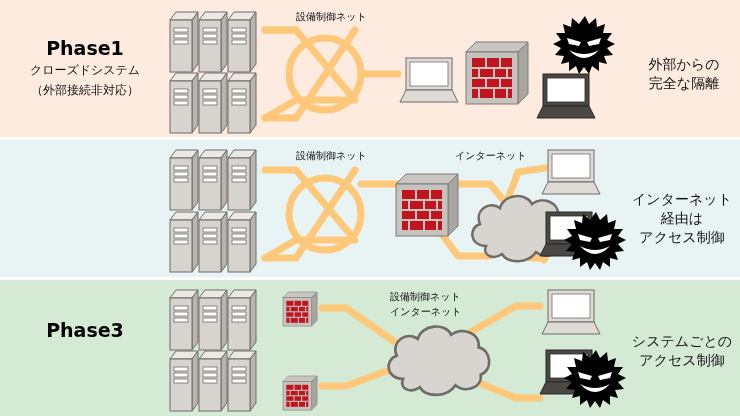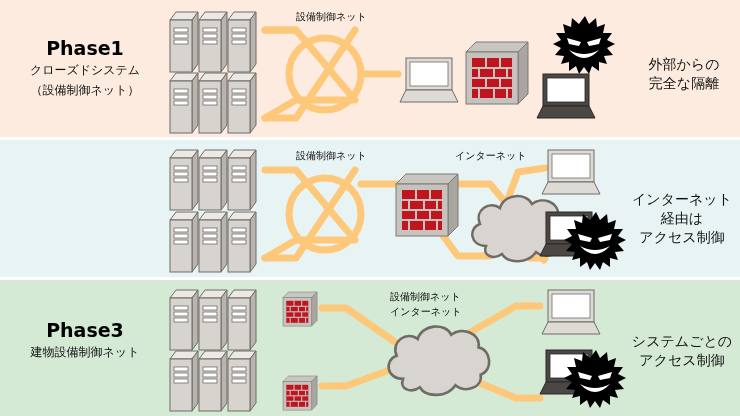--- a/index.html
+++ b/index.html
@@ -156,40 +156,39 @@
       <use href="#cloud"></use>
     </g>
   <use href="#laptop-light" x="542" y="290"></use>
   <use href="#laptop-dark" x="540" y="350"></use>
   <use href="#attacker" x="566" y="350"></use>
 </svg>
 
 <div class="phase-block" style="top:36px;">
   <div class="phase-title">Phase1</div>
   <div class="phase-sub">クローズドシステム</div>
-  <div class="phase-sub">（設備制御ネット）</div>
+  <div class="phase-sub">（外部接続非対応）</div>
 </div>
 <div class="net-label" style="left:296px;top:10px;">設備制御ネット</div>
 <div class="right-note" style="left:624px;top:55px;">
   <div>外部からの</div>
   <div>完全な隔離</div>
 </div>
 
 <div class="phase-block" style="top:180px;">
 </div>
 <div class="net-label" style="left:296px;top:149px;">設備制御ネット</div>
 <div class="net-label" style="left:455px;top:149px;">インターネット</div>
 <div class="right-note" style="left:622px;top:190px;">
   <div>インターネット</div>
   <div>経由は</div>
   <div>アクセス制御</div>
 </div>
 
 <div class="phase-block" style="top:318px;">
   <div class="phase-title">Phase3</div>
-  <div class="phase-sub">建物設備制御ネット</div>
 </div>
 <div class="net-label" style="left:390px;top:290px;">設備制御ネット</div>
 <div class="net-label" style="left:390px;top:305px;">インターネット</div>
 <div class="right-note" style="left:622px;top:332px;">
   <div>システムごとの</div>
   <div>アクセス制御</div>
 </div>
 
 </body></html>

